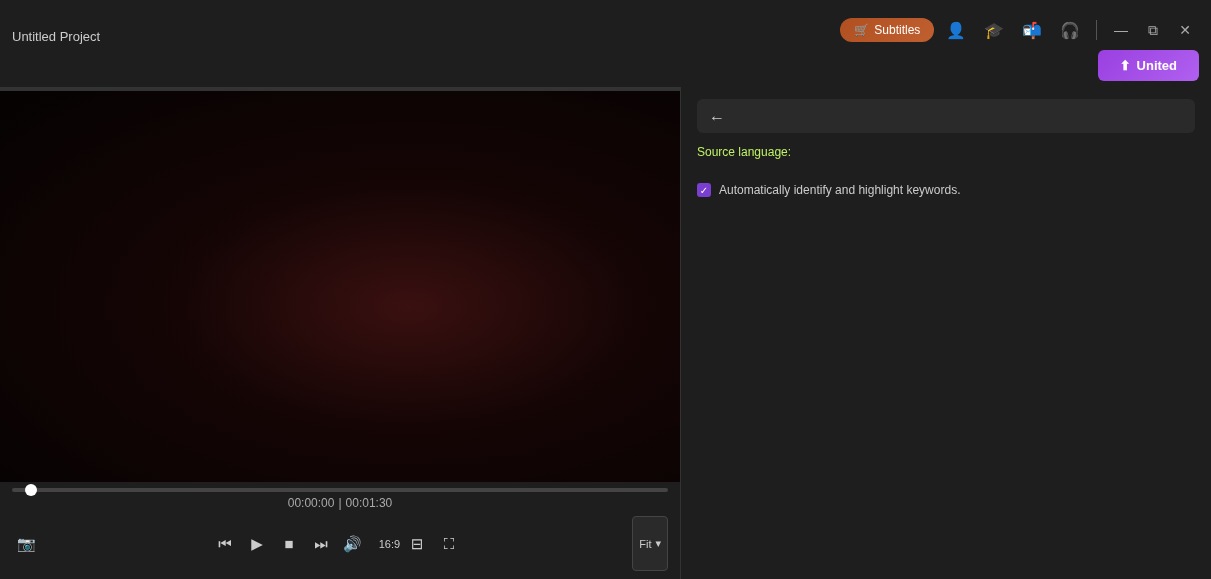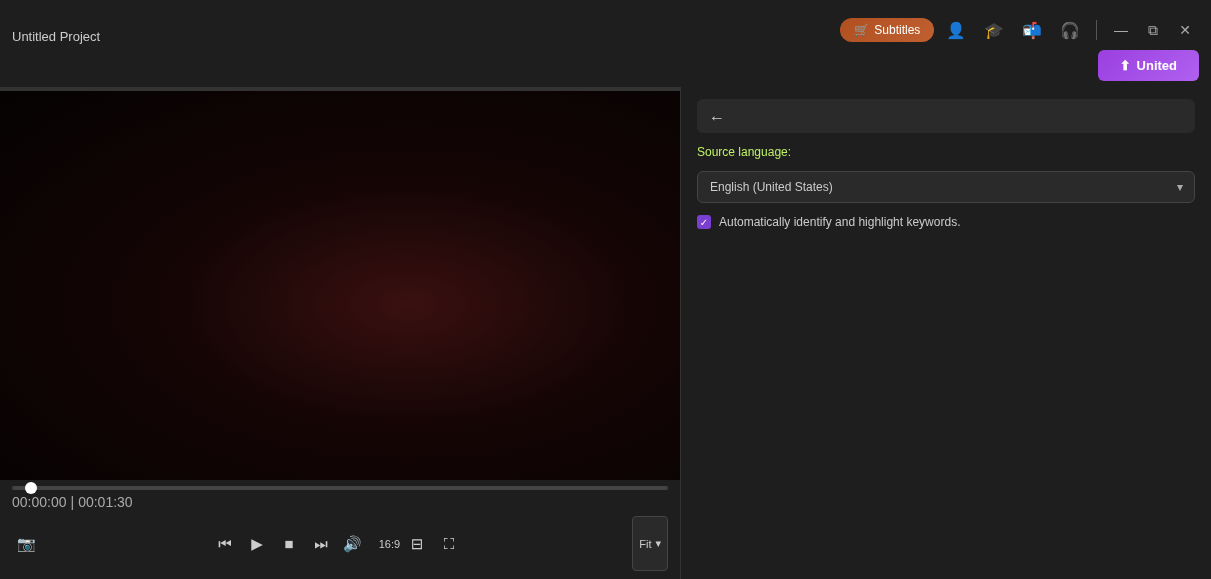--- a/index.html
+++ b/index.html
@@ -172,22 +172,22 @@
       background: #fff;
       border-radius: 50%;
       position: absolute;
       top: -4px;
       left: 2%;
       cursor: pointer;
     }
     .time-display {
       display: flex;
       align-items: center;
-      justify-content: flex-start;
-      font-size: 14px;
+      justify-content: center;
+      font-size: 12px;
       color: #aaa;
       padding: 2px 12px;
       gap: 4px;
     }
     .controls-row {
       display: flex;
       align-items: center;
       justify-content: space-between;
       padding: 4px 12px 8px;
     }
@@ -466,31 +466,20 @@
     <div class="subtitles-body">
 
       <div class="back-row">
         <button class="back-btn">
           <span>←</span>
         </button>
       </div>
 
       <div>
         <div class="source-lang-label">Source language:</div>
-        <div class="select-wrapper">
-          <select class="source-lang-select">
-            <option>English (United States)</option>
-            <option>English (UK)</option>
-            <option>Spanish</option>
-            <option>French</option>
-            <option>German</option>
-            <option>Chinese</option>
-            <option>Japanese</option>
-          </select>
-        </div>
       </div>
 
       <div class="checkbox-row">
         <div class="checkbox-item"></div>
         <span class="checkbox-label">Automatically identify and highlight keywords.</span>
       </div>
 
     </div>
   </div>
 </div>

